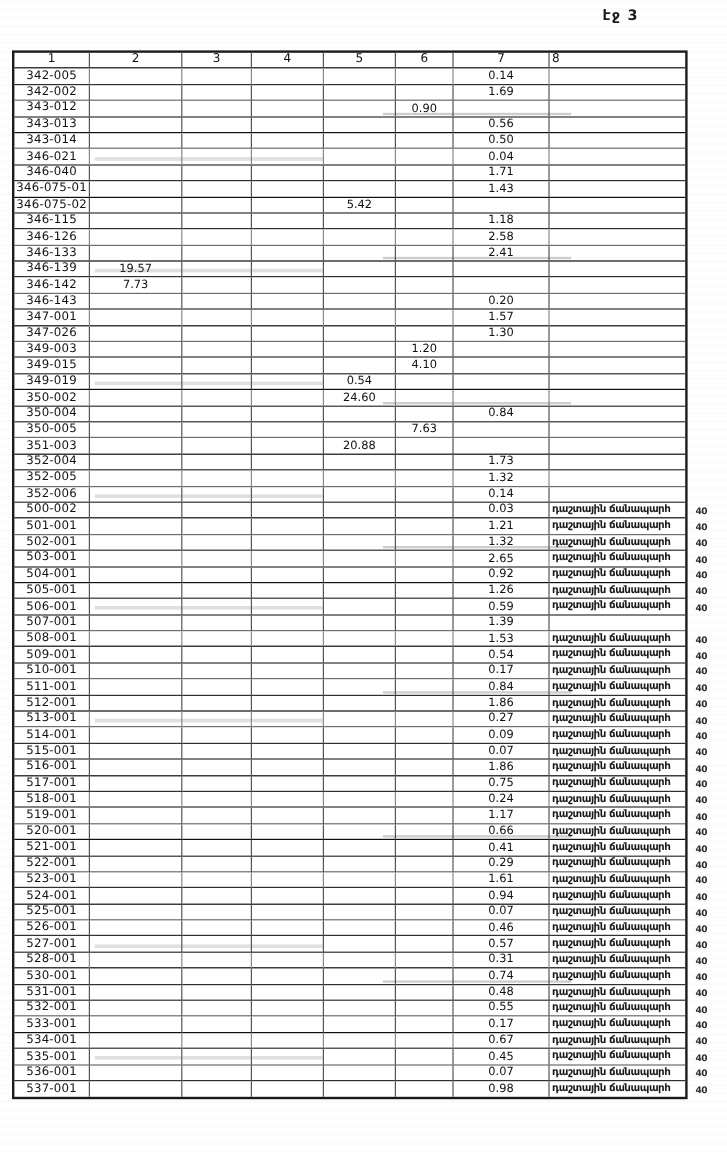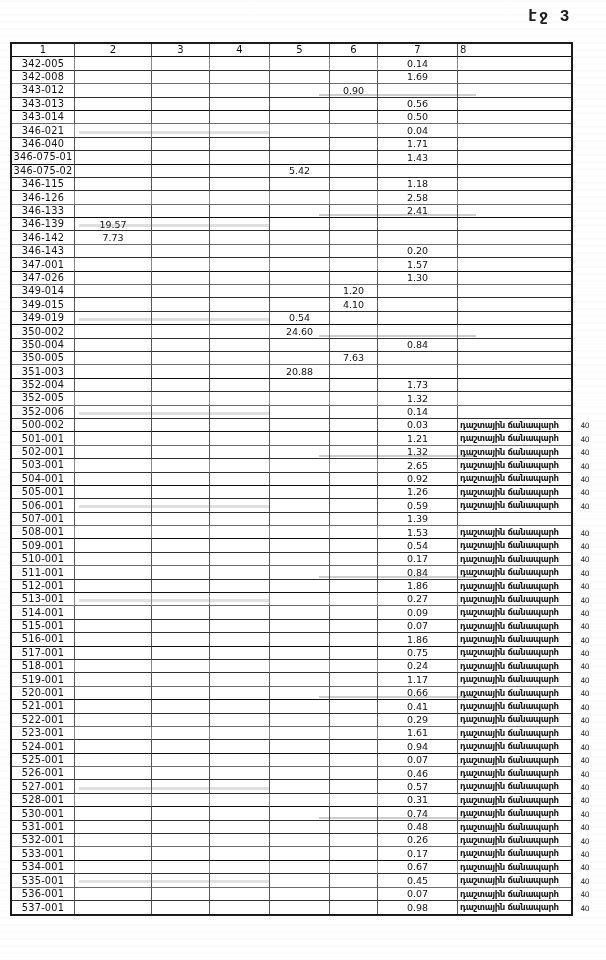--- a/index.html
+++ b/index.html
@@ -10,22 +10,22 @@
     color:#161616;
     position:relative;
     overflow:hidden;
   }
   
   body::before {
     content:""; position:absolute; inset:0; pointer-events:none;
     background:repeating-linear-gradient(180deg, rgba(0,0,0,0.012) 0 2px, rgba(0,0,0,0) 2px 7px);
   }
   .page-label {
-    position:absolute; top:6px; left:528px;
-    font-size:16px; font-weight:700; letter-spacing:1px; color:#1d1d1d;font-family:Liberation Mono, monospace;
+    position:absolute; top:6px; left:502px;
+    font-size:12px; font-weight:700; letter-spacing:1px; color:#1d1d1d;
   }
   .tbl {
     position:absolute; left:10px; top:42px; width:563px;
     border:2px solid #1b1b1b;
     box-sizing:border-box;
     background:#fff;
   }
   .row {
     display:grid;
     grid-template-columns:63px 77px 58px 60px 60px 48px 80px 113px;
@@ -56,21 +56,21 @@
   .row:nth-child(7n)::after {
     content:""; position:absolute; left:12%; width:34%; top:46%; height:3px;
     background:rgba(110,110,110,0.22); pointer-events:none;
   }
   .row:nth-child(9n+4)::after {
     content:""; position:absolute; left:55%; width:28%; top:70%; height:2px;
     background:rgba(60,60,60,0.25); pointer-events:none;
   }
   .note {
     position:absolute; right:-18px; top:2.5px;
-    font-size:7.5px; font-weight:400; color:#2c2c2c; letter-spacing:-0.5px;
+    font-size:7.5px; font-weight:700; color:#2c2c2c; letter-spacing:-0.5px;
   }
 </style>
 </head>
 <body>
 
 <div class="page-label">էջ 3</div>
 
 <div class="tbl">
     <div class="row hrow">
       <div class="cell">1</div>
@@ -86,21 +86,21 @@
       <div class="cell">342-005</div>
       <div class="cell"></div>
       <div class="cell"></div>
       <div class="cell"></div>
       <div class="cell"></div>
       <div class="cell"></div>
       <div class="cell">0.14</div>
       <div class="cell"></div>
     </div>
     <div class="row">
-      <div class="cell">342-008</div>
+      <div class="cell">342-002</div>
       <div class="cell"></div>
       <div class="cell"></div>
       <div class="cell"></div>
       <div class="cell"></div>
       <div class="cell"></div>
       <div class="cell">1.69</div>
       <div class="cell"></div>
     </div>
     <div class="row">
       <div class="cell">343-012</div>
@@ -246,21 +246,21 @@
       <div class="cell">347-026</div>
       <div class="cell"></div>
       <div class="cell"></div>
       <div class="cell"></div>
       <div class="cell"></div>
       <div class="cell"></div>
       <div class="cell">1.30</div>
       <div class="cell"></div>
     </div>
     <div class="row">
-      <div class="cell">349-014</div>
+      <div class="cell">349-003</div>
       <div class="cell"></div>
       <div class="cell"></div>
       <div class="cell"></div>
       <div class="cell"></div>
       <div class="cell">1.20</div>
       <div class="cell"></div>
       <div class="cell"></div>
     </div>
     <div class="row">
       <div class="cell">349-015</div>
@@ -692,21 +692,21 @@
       <div class="cell">դաշտային ճանապարհ</div>
       <span class="note">40</span>
     </div>
     <div class="row">
       <div class="cell">532-001</div>
       <div class="cell"></div>
       <div class="cell"></div>
       <div class="cell"></div>
       <div class="cell"></div>
       <div class="cell"></div>
-      <div class="cell">0.26</div>
+      <div class="cell">0.55</div>
       <div class="cell">դաշտային ճանապարհ</div>
       <span class="note">40</span>
     </div>
     <div class="row">
       <div class="cell">533-001</div>
       <div class="cell"></div>
       <div class="cell"></div>
       <div class="cell"></div>
       <div class="cell"></div>
       <div class="cell"></div>

